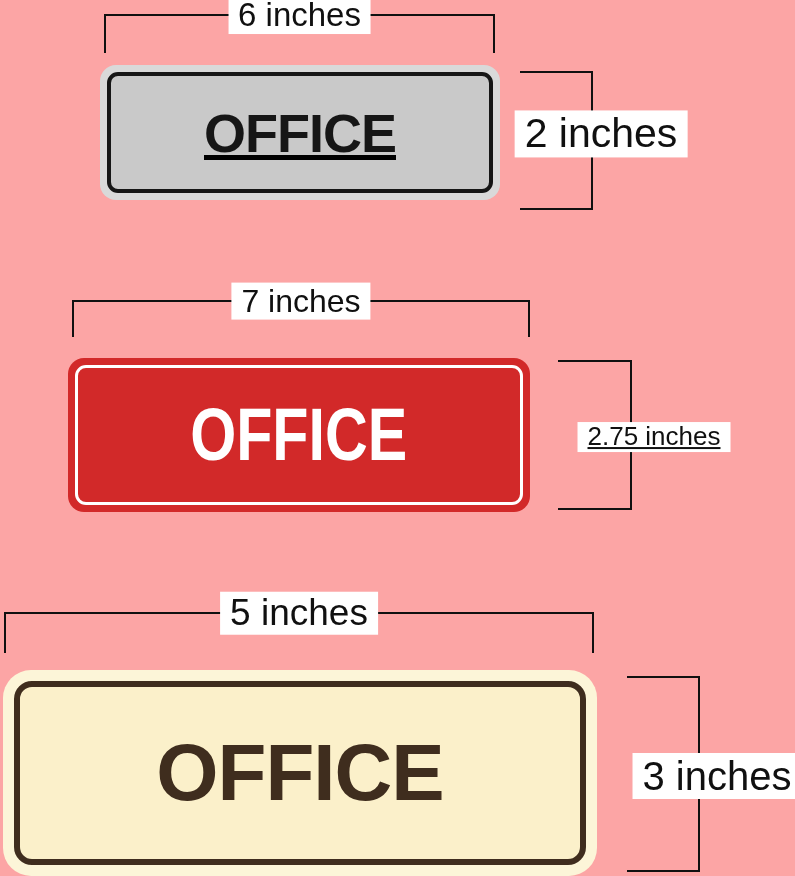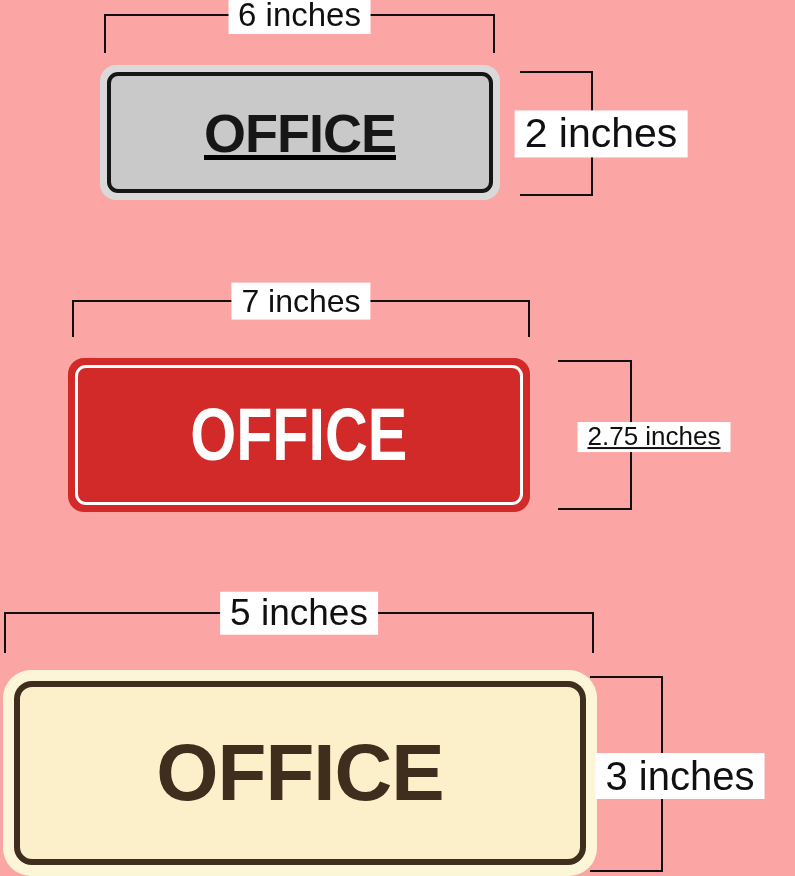--- a/index.html
+++ b/index.html
@@ -117,27 +117,27 @@
   #dim-w-1 .dim-label { left: 50%; top: 1px; }
 
   #dim-w-2 { left: 72px; top: 300px; width: 458px; }
   #dim-w-2 .tick-left, #dim-w-2 .tick-right { height: 37px; }
   #dim-w-2 .dim-label { left: 50%; top: 1px; }
 
   #dim-w-3 { left: 4px; top: 612px; width: 590px; }
   #dim-w-3 .tick-left, #dim-w-3 .tick-right { height: 41px; }
   #dim-w-3 .dim-label { left: 50%; top: 1px; }
 
-  #dim-h-1 { left: 520px; top: 71px; width: 73px; height: 125px; }
+  #dim-h-1 { left: 520px; top: 71px; width: 73px; height: 139px; }
   #dim-h-1 .dim-label { left: 81px; top: 63px; }
 
   #dim-h-2 { left: 558px; top: 360px; width: 74px; height: 150px; }
   #dim-h-2 .dim-label { left: 96px; top: 77px; }
 
-  #dim-h-3 { left: 590px; top: 676px; width: 73px; height: 196px; }
+  #dim-h-3 { left: 627px; top: 676px; width: 73px; height: 196px; }
   #dim-h-3 .dim-label { left: 90px; top: 100px; }
 </style>
 </head>
 <body>
 
 <div id="canvas">
 
   <div class="dim-w" id="dim-w-1">
     <div class="line"></div>
     <div class="tick-left"></div>

